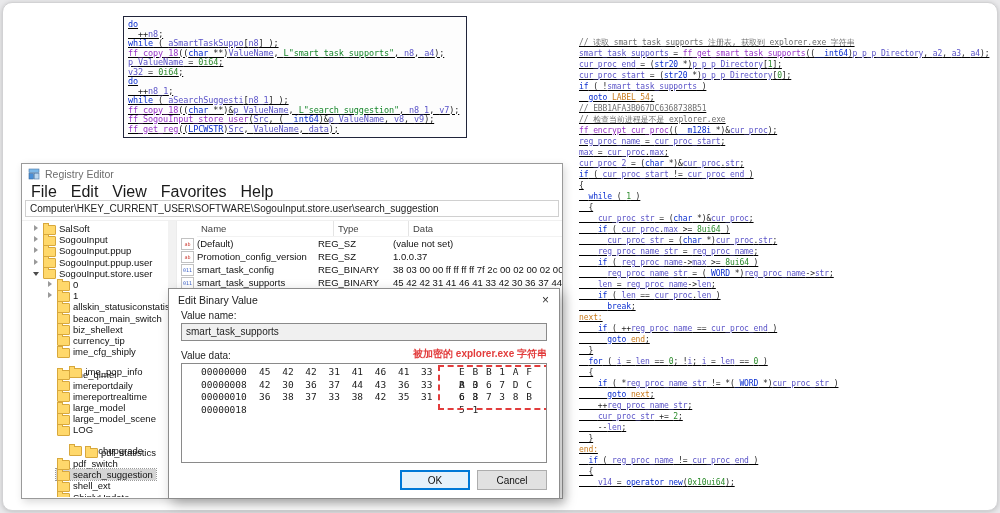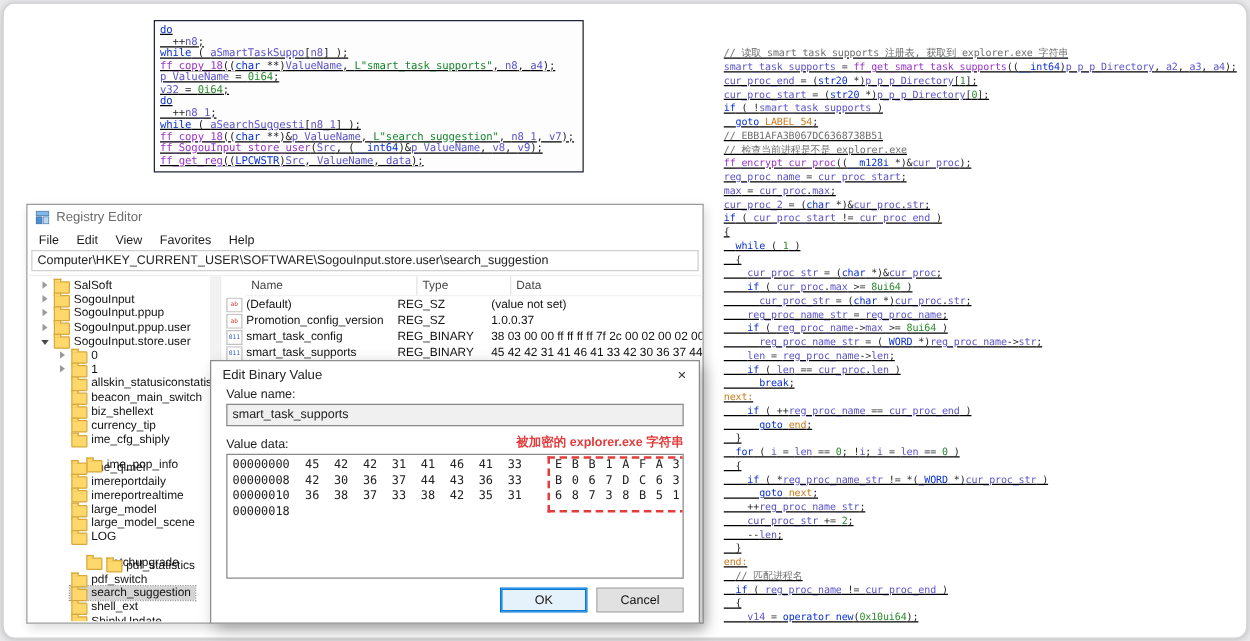--- a/index.html
+++ b/index.html
@@ -19,21 +19,21 @@
   .tk-f{color:#9a35c8;}
   .tk-s{color:#18872c;}
   .tk-n{color:#2a8a2a;}
   .tk-c{color:#6f6f6f;}
   .tk-l{color:#c97b1d;}
 
   
   #regedit{position:absolute;left:18px;top:160px;width:540px;height:334px;background:#fff;border:1px solid #9a9a9a;box-shadow:2px 3px 8px rgba(0,0,0,.15);}
   .titlebar{height:20px;display:flex;align-items:center;gap:5px;padding-left:6px;}
   .win-title{font-size:10.5px;color:#6d6d6d;}
-  .menubar{height:16px;display:flex;align-items:center;font-size:10px;color:#1a1a1a;padding-left:2px;}
+  .menubar{height:16px;display:flex;align-items:center;font-size:16px;color:#1a1a1a;padding-left:2px;}
   .menu-item{padding:1px 7px;}
   .addressbar{height:18px;padding:0 3px;}
   .address-input{height:15px;line-height:15px;border:1px solid #d0d0d0;font-size:10px;color:#222;padding:0 4px;white-space:nowrap;overflow:hidden;}
   .reg-body{position:absolute;top:56px;left:0;right:0;bottom:1px;display:flex;border-top:1px solid #f0f0f0;}
   .tree{width:146px;overflow:hidden;padding-top:2px;}
   .tree-item{height:11.2px;display:flex;align-items:center;font-size:9.5px;white-space:nowrap;color:#111;}
   .expander{width:9px;height:9px;display:inline-block;position:relative;flex:none;margin-right:1px;}
   .expander.c::before{content:"";position:absolute;left:2px;top:1px;border-left:4px solid #9a9a9a;border-top:3px solid transparent;border-bottom:3px solid transparent;}
   .expander.e::before{content:"";position:absolute;left:1px;top:3px;border-top:4px solid #4a4a4a;border-left:3px solid transparent;border-right:3px solid transparent;}
   .folder-icon{width:11px;height:8px;background:#ffd86b;border:1px solid #d8a83c;border-radius:1px;position:relative;margin:2px 3px 0 1px;flex:none;}
@@ -58,21 +58,21 @@
   #dialog{position:absolute;left:165px;top:285px;width:390px;height:209px;background:#fff;border:1px solid #8c8c8c;box-shadow:4px 5px 12px rgba(0,0,0,.28);}
   .dlg-title{height:21px;padding:0 7px 0 9px;display:flex;justify-content:space-between;align-items:center;font-size:10.5px;color:#222;}
   .dlg-close{font-size:12px;color:#333;padding:0 3px;cursor:default;}
   .dlg-content{padding:0 12px;}
   .dlg-label{font-size:10px;color:#222;}
   .dlg-input{margin-top:2px;height:16px;line-height:16px;border:1px solid #8a8a8a;background:#f0f0f0;font-size:10px;padding:0 4px;color:#222;}
   .dlg-row{display:flex;justify-content:space-between;align-items:flex-end;margin-top:6px;}
   .annotation{font-size:10px;font-weight:bold;color:#e23c3c;}
   .hexbox{margin-top:2px;height:96px;border:1px solid #8a8a8a;position:relative;font-family:"DejaVu Sans Mono",monospace;font-size:9.5px;padding:2px 0 0 4px;overflow:hidden;background:#fff;}
   .hx-row{display:flex;height:12.5px;line-height:12.5px;}
-  .hx-off{width:58px;color:#222;flex:none;}
+  .hx-off{width:58px;color:#222;flex:none;margin-left:15px;}
   .hx-bytes{width:200px;word-spacing:6px;color:#222;flex:none;}
   .hx-ascii{letter-spacing:1px;color:#222;}
   .dash-box{position:absolute;left:256px;top:1px;width:108px;height:41px;border:2px dashed #e23c3c;}
   .dlg-buttons{position:absolute;bottom:8px;right:12px;display:flex;gap:7px;}
   .btn{width:70px;height:20px;font-size:10px;background:#e1e1e1;border:1px solid #adadad;font-family:"Liberation Sans",sans-serif;color:#111;}
   .btn.ok{background:#e5f1fb;border-color:#0078d7;box-shadow:inset 0 0 0 1px #0078d7;}
 </style>
 </head>
 <body>
 
@@ -425,21 +425,20 @@
           <div class="code-line"><span class="tk-d">  }</span></div>
           <div class="code-line"><span class="tk-d">  </span><span class="tk-k">for</span><span class="tk-d"> ( </span><span class="tk-v">i</span><span class="tk-d"> = </span><span class="tk-v">len</span><span class="tk-d"> == </span><span class="tk-n">0</span><span class="tk-d">; !</span><span class="tk-v">i</span><span class="tk-d">; </span><span class="tk-v">i</span><span class="tk-d"> = </span><span class="tk-v">len</span><span class="tk-d"> == </span><span class="tk-n">0</span><span class="tk-d"> )</span></div>
           <div class="code-line"><span class="tk-d">  {</span></div>
           <div class="code-line"><span class="tk-d">    </span><span class="tk-k">if</span><span class="tk-d"> ( *</span><span class="tk-v">reg_proc_name_str</span><span class="tk-d"> != *(</span><span class="tk-k">_WORD</span><span class="tk-d"> *)</span><span class="tk-v">cur_proc_str</span><span class="tk-d"> )</span></div>
           <div class="code-line"><span class="tk-d">      </span><span class="tk-k">goto</span><span class="tk-d"> </span><span class="tk-l">next</span><span class="tk-d">;</span></div>
           <div class="code-line"><span class="tk-d">    ++</span><span class="tk-v">reg_proc_name_str</span><span class="tk-d">;</span></div>
           <div class="code-line"><span class="tk-d">    </span><span class="tk-v">cur_proc_str</span><span class="tk-d"> += </span><span class="tk-n">2</span><span class="tk-d">;</span></div>
           <div class="code-line"><span class="tk-d">    --</span><span class="tk-v">len</span><span class="tk-d">;</span></div>
           <div class="code-line"><span class="tk-d">  }</span></div>
           <div class="code-line"><span class="tk-l">end:</span></div>
-          <div class="code-line"><span class="tk-d">  </span><span class="tk-c">// 匹配进程名</span></div>
           <div class="code-line"><span class="tk-d">  </span><span class="tk-k">if</span><span class="tk-d"> ( </span><span class="tk-v">reg_proc_name</span><span class="tk-d"> != </span><span class="tk-v">cur_proc_end</span><span class="tk-d"> )</span></div>
           <div class="code-line"><span class="tk-d">  {</span></div>
           <div class="code-line"><span class="tk-d">    </span><span class="tk-v">v14</span><span class="tk-d"> = </span><span class="tk-k">operator new</span><span class="tk-d">(</span><span class="tk-n">0x10ui64</span><span class="tk-d">);</span></div>
         </div>
     </div>
 
   </div>
 </div>
 
 </body></html>

